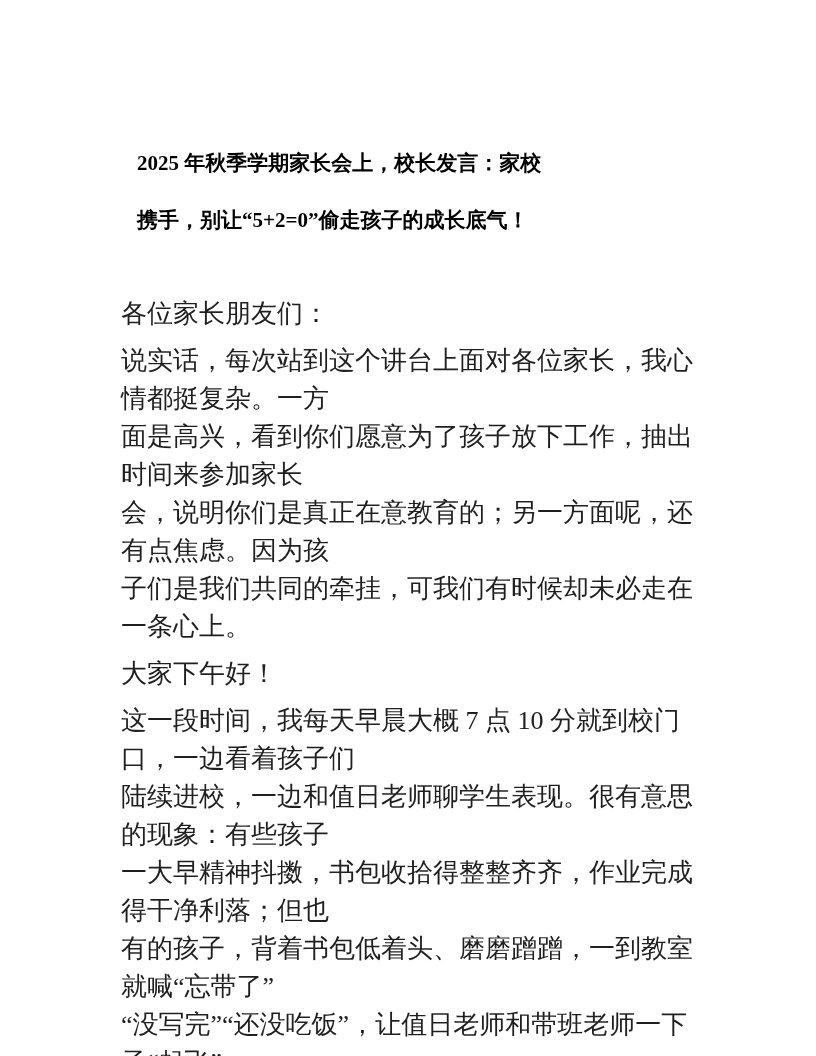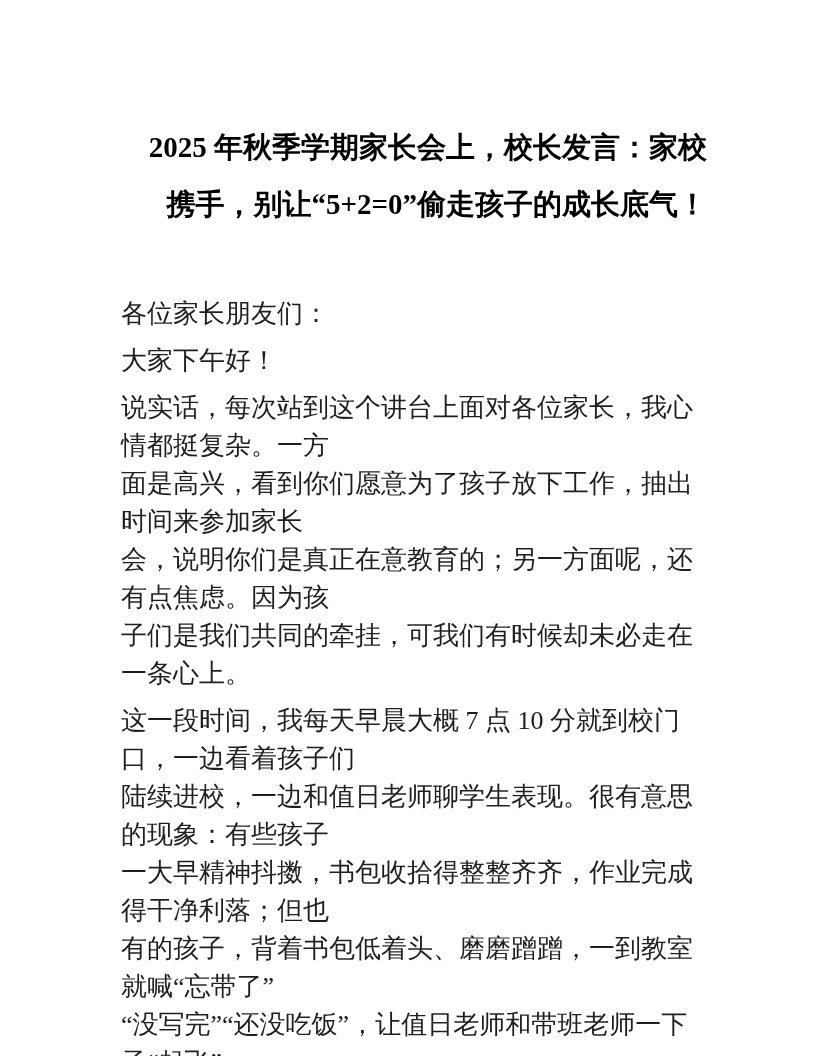--- a/index.html
+++ b/index.html
@@ -13,27 +13,27 @@
     height: 1056px;
     background: #ffffff;
     overflow: hidden;
     font-family: "Liberation Serif", "DejaVu Serif", serif;
   }
   .doc-title {
     position: absolute;
     left: 121px;
     top: 119px;
     width: 586px;
-    margin: 0;
-    font-size: 29px;
+    margin: 16px;
+    font-size: 21px;
     line-height: 57px;
     font-weight: 700;
     color: #000000;
     white-space: pre-line;
-    text-align: right;
+    text-align: left;
   }
   .doc-body {
     position: absolute;
     left: 121px;
     top: 295px;
     width: 596px;
     font-size: 26px;
     line-height: 38px;
     color: #1f1f1f;
     text-align: left;
@@ -50,26 +50,26 @@
 </head>
 <body>
 
 <div class="page">
   <h1 class="doc-title">2025 年秋季学期家长会上，校长发言：家校
 携手，别让“5+2=0”偷走孩子的成长底气！</h1>
 
   <div class="doc-body">
     <p>各位家长朋友们：</p>
 
-    <p>大家下午好！</p>
-
     <p>说实话，每次站到这个讲台上面对各位家长，我心情都挺复杂。一方
 面是高兴，看到你们愿意为了孩子放下工作，抽出时间来参加家长
 会，说明你们是真正在意教育的；另一方面呢，还有点焦虑。因为孩
 子们是我们共同的牵挂，可我们有时候却未必走在一条心上。</p>
+
+    <p>大家下午好！</p>
 
     <p>这一段时间，我每天早晨大概 7 点 10 分就到校门口，一边看着孩子们
 陆续进校，一边和值日老师聊学生表现。很有意思的现象：有些孩子
 一大早精神抖擞，书包收拾得整整齐齐，作业完成得干净利落；但也
 有的孩子，背着书包低着头、磨磨蹭蹭，一到教室就喊“忘带了”
 “没写完”“还没吃饭”，让值日老师和带班老师一下子“起飞”
 了。</p>
 
 
     <p><strong class="term">“5+2=0”</strong><span>。</span></p>

